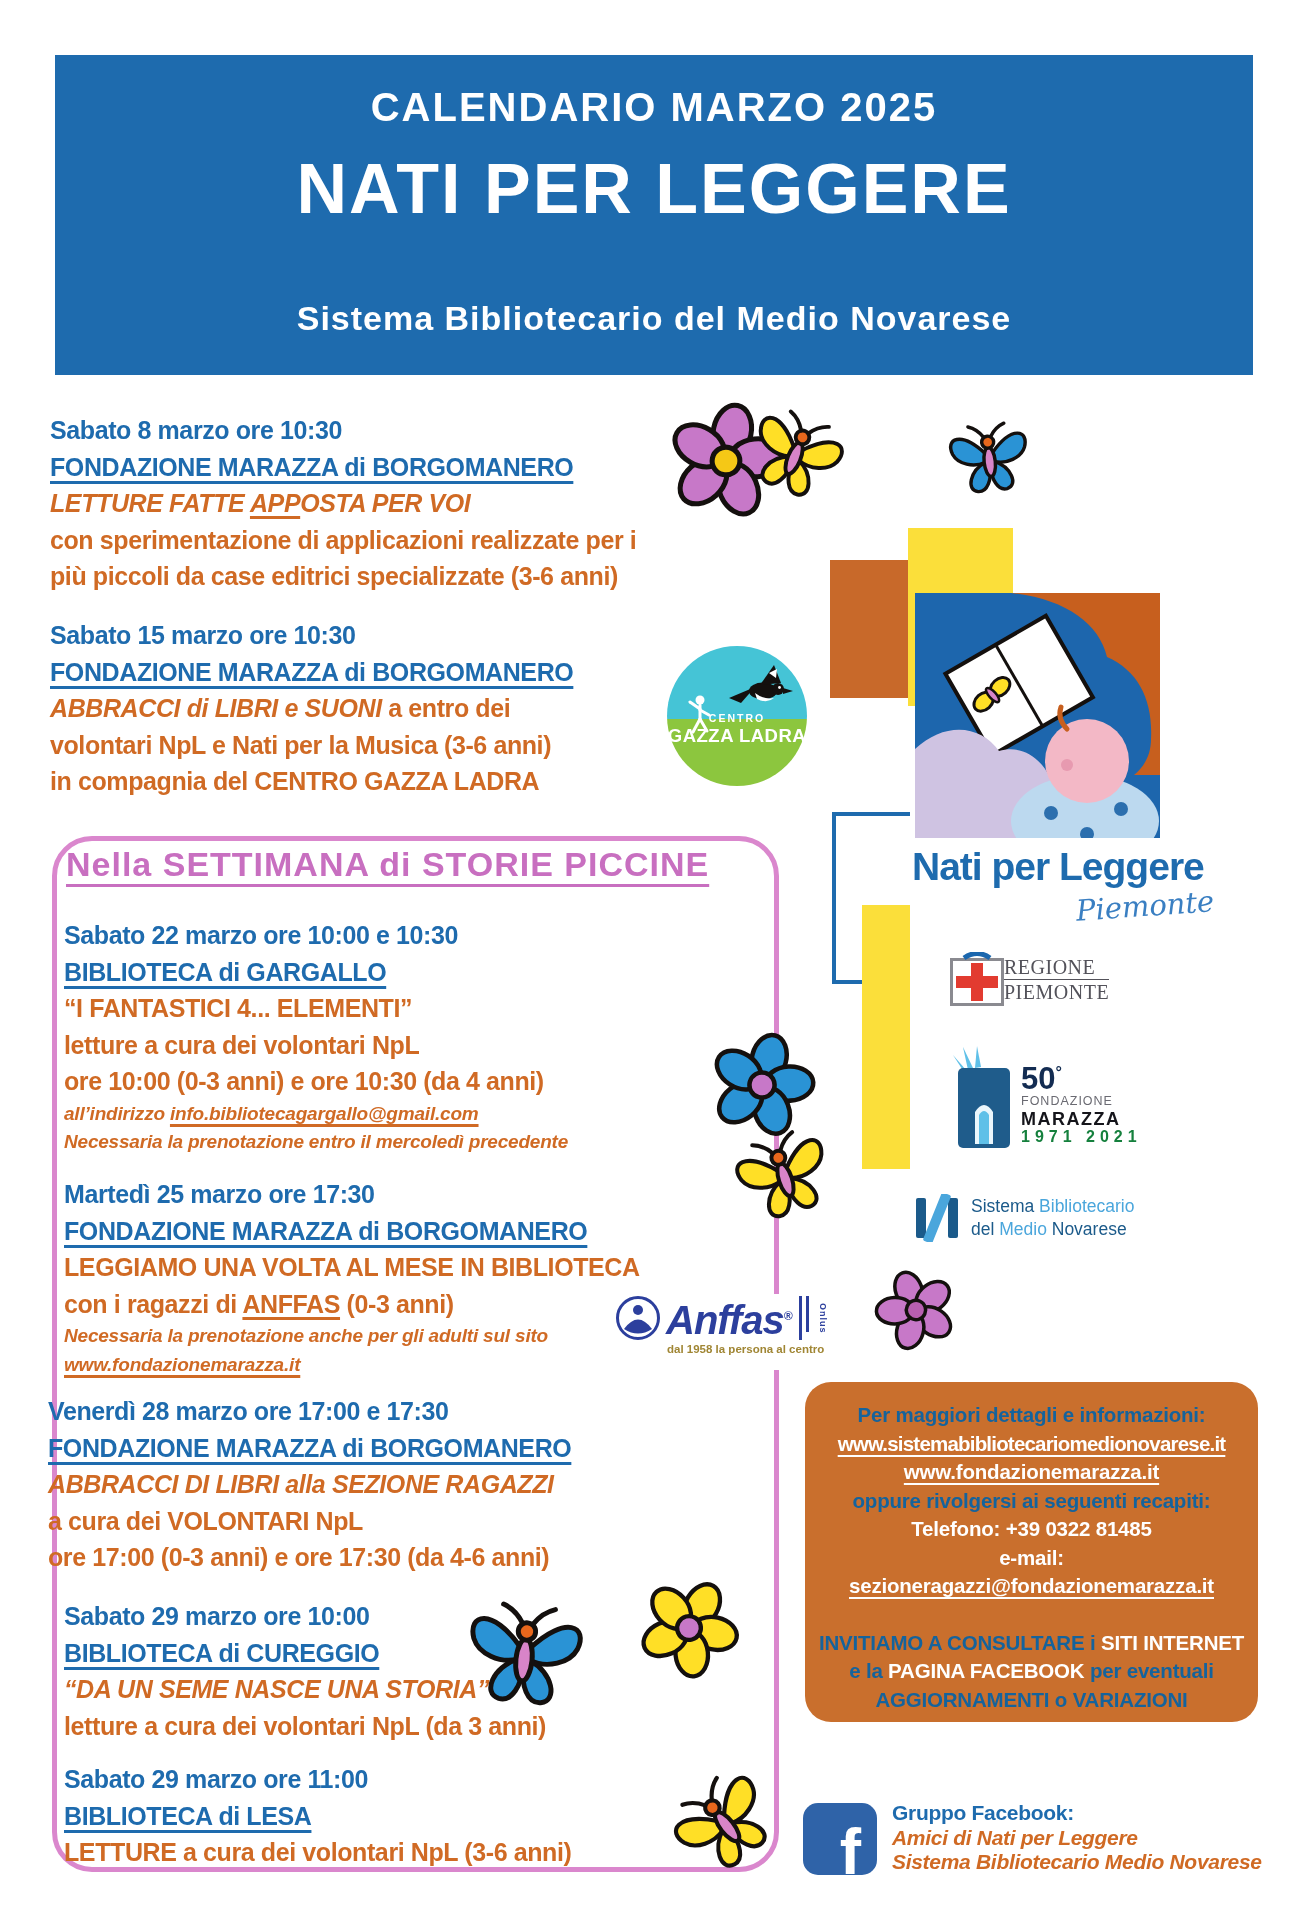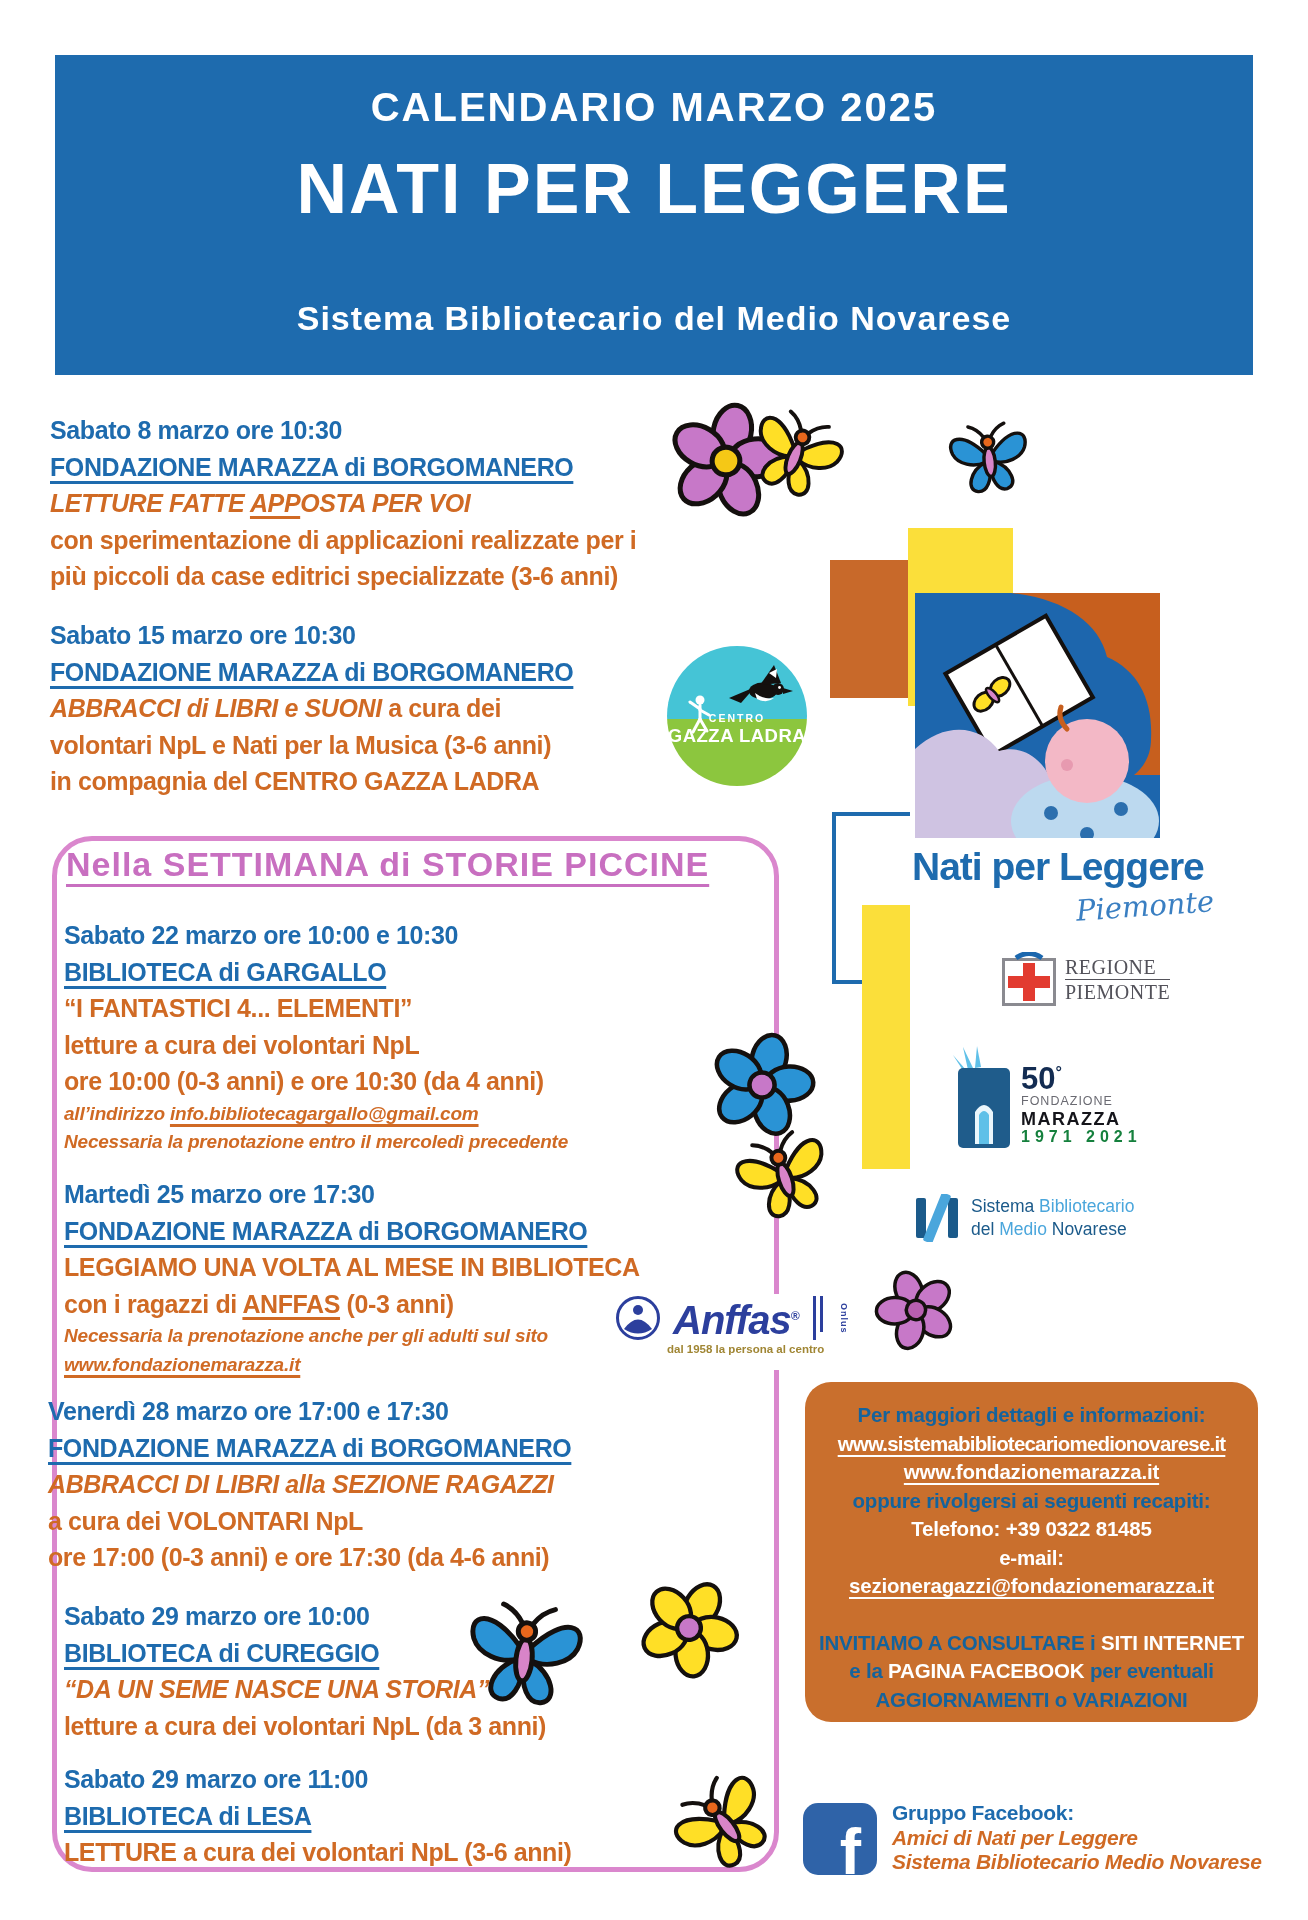--- a/index.html
+++ b/index.html
@@ -41,41 +41,41 @@
   .gz-name{position:absolute;top:79px;width:100%;text-align:center;font-size:18.5px;letter-spacing:.5px;color:#fff;font-weight:bold}
   .gz-magpie{position:absolute;left:58px;top:16px;width:80px;height:44px}
   .gz-kid{position:absolute;left:20px;top:48px;width:26px;height:42px}
 
   
   .npl{position:absolute;left:912px;top:845px;width:346px;color:var(--blue,#1b67ae)}
   .npl-name{font-size:39px;font-weight:bold;letter-spacing:-1px;white-space:nowrap}
   .npl-reg{font-family:"DejaVu Serif","Liberation Serif",serif;font-style:italic;font-size:29px;color:#3a7fc2;text-align:center;margin-left:120px;transform:rotate(-4deg);white-space:nowrap}
 
   
-  .regione{position:absolute;left:1002px;top:952px;display:flex;gap:9px;align-items:center}
+  .regione{position:absolute;left:950px;top:952px;display:flex;align-items:center}
   .reg-text{font-family:"Liberation Serif","DejaVu Serif",serif;font-size:20px;color:#53525a;letter-spacing:.5px;line-height:24px;white-space:nowrap}
   .reg-text .l2{border-top:1.5px solid #53525a}
 
   
   .marazza{position:absolute;left:952px;top:1046px;display:flex;gap:7px}
   .mz-col{padding-top:12px;white-space:nowrap}
   .mz-50{font-size:31px;font-weight:bold;color:#132c52;line-height:30px}
   .mz-50 sup{font-size:16px}
   .mz-fond{font-size:12.5px;color:#6a6a72;letter-spacing:1px;line-height:15px}
   .mz-mar{font-size:18px;font-weight:bold;color:#15151b;letter-spacing:1.5px;line-height:20px}
   .mz-years{font-size:16px;color:#15803d;letter-spacing:5px;line-height:16px;font-weight:bold}
 
   
   .sbmn{position:absolute;left:913px;top:1194px;display:flex;gap:10px;align-items:center}
   .sb-text{font-size:17.5px;line-height:23px;white-space:nowrap}
   .sb-d{color:#1b5a8a}.sb-l{color:#4aa6dc}
 
   
   .anffas{position:absolute;left:615px;top:1294px;width:240px;height:76px;background:#fff;z-index:6}
-  .anf-row{display:flex;align-items:center;gap:12px}
+  .anf-row{display:flex;align-items:center;gap:5px}
   .anf-name{font-size:40px;font-weight:bold;font-style:italic;color:#2c3f9d;letter-spacing:-1px;line-height:44px}
   .anf-name sup{font-size:12px}
   .anf-onlus{font-size:9px;color:#2c3f9d;writing-mode:vertical-rl;font-weight:bold;letter-spacing:1px}
   .anf-tag{font-size:11.5px;font-weight:bold;color:#a08634;margin-left:52px;margin-top:1px;white-space:nowrap}
 
   
   .infobox{position:absolute;left:805px;top:1382px;width:453px;height:340px;background:var(--box-orange,#c96f2d);border-radius:26px;color:#fff;text-align:center;font-weight:bold;font-size:20.5px;line-height:28.5px;padding:19px 10px 0;letter-spacing:-0.2px}
   .ib-b{color:#15639c}
   .ib-u{text-decoration:underline;text-decoration-thickness:2px;text-underline-offset:4px}
   .ib-link{letter-spacing:-0.8px}
@@ -149,21 +149,21 @@
     <div class="ln date">Sabato 8 marzo ore 10:30</div>
     <div class="ln venue"><span class="vu">FONDAZIONE MARAZZA di BORGOMANERO</span></div>
     <div class="ln it"><span>LETTURE FATTE </span><span class="uo">APP</span><span>OSTA PER VOI</span></div>
     <div class="ln">con sperimentazione di applicazioni realizzate per i</div>
     <div class="ln">più piccoli da case editrici specializzate (3-6 anni)</div>
   </section>
 
   <section class="ev" style="left:50px;top:617px">
     <div class="ln date">Sabato 15 marzo ore 10:30</div>
     <div class="ln venue"><span class="vu">FONDAZIONE MARAZZA di BORGOMANERO</span></div>
-    <div class="ln"><span class="it">ABBRACCI di LIBRI e SUONI</span><span> a cura dei</span></div>
+    <div class="ln"><span class="it">ABBRACCI di LIBRI e SUONI</span><span> a entro dei</span></div>
     <div class="ln">volontari NpL e Nati per la Musica (3-6 anni)</div>
     <div class="ln">in compagnia del CENTRO GAZZA LADRA</div>
   </section>
 
   <div class="gazza">
     <div class="gz-circle"></div>
     <svg class="gz-magpie" viewBox="0 0 80 44">
       <path d="M4,36 L30,25 L16,41 Z" fill="#14100e"></path>
       <ellipse cx="38" cy="29" rx="14" ry="8.5" fill="#14100e"></ellipse>
       <path d="M30,31 q9,7 19,5 q-7,6 -17,1 Z" fill="#fff"></path>

